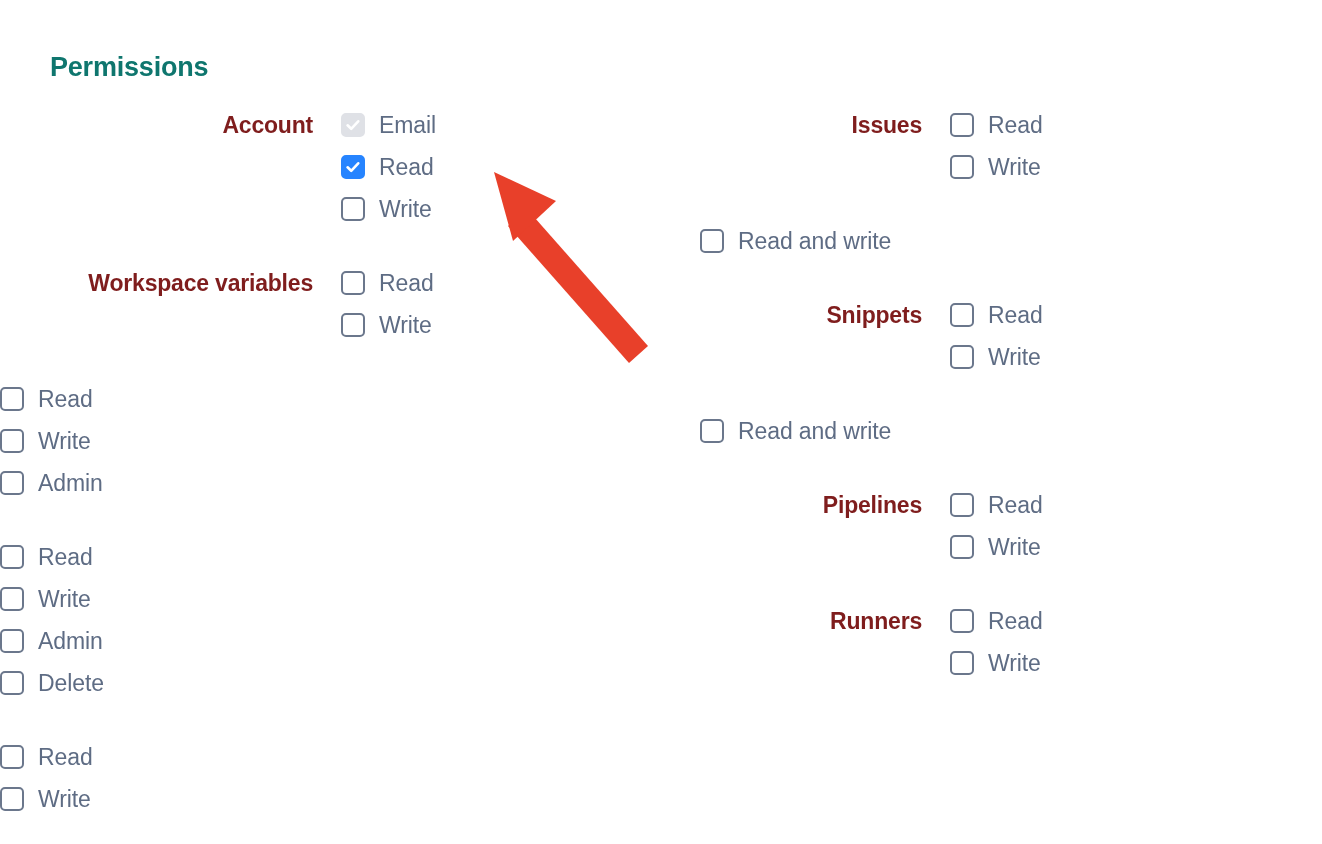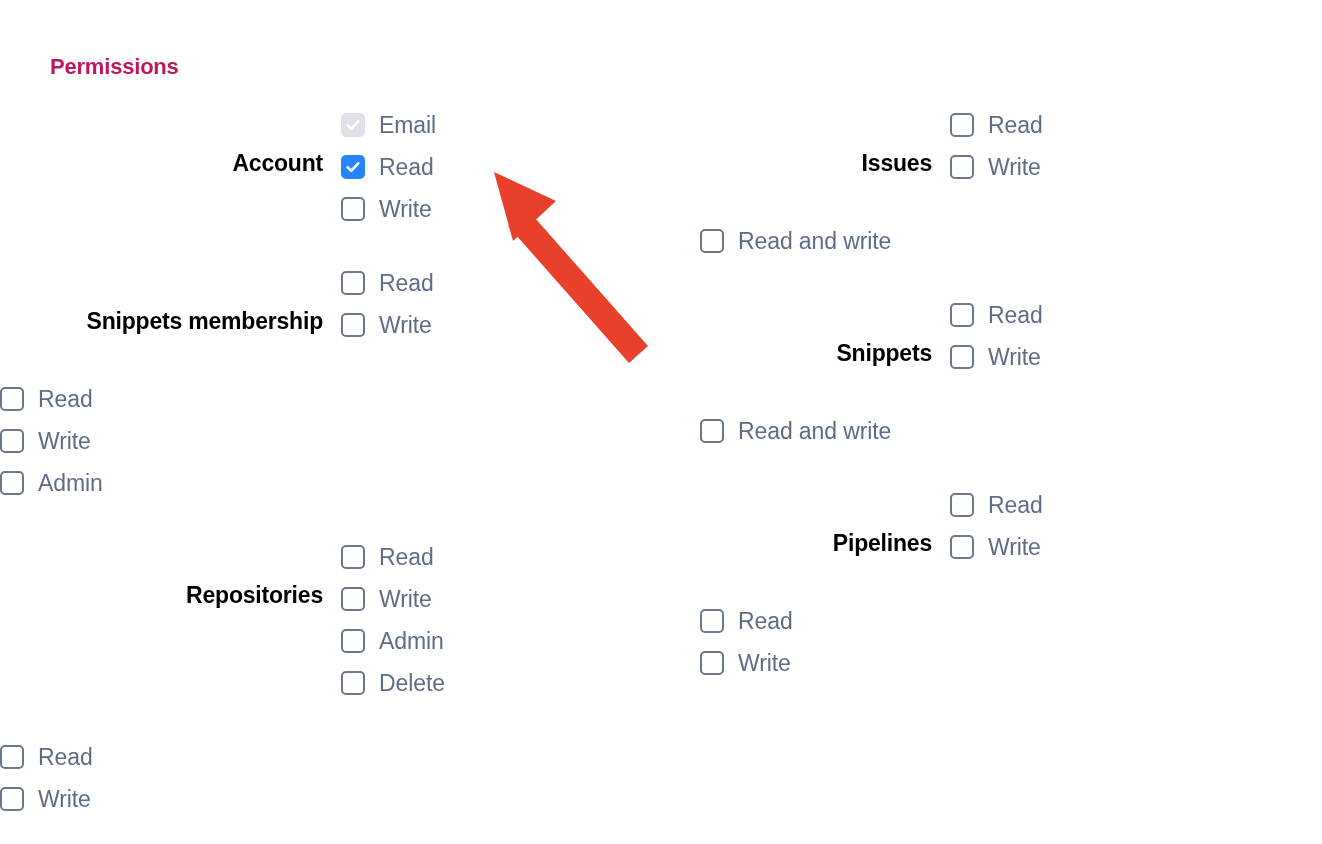--- a/index.html
+++ b/index.html
@@ -13,23 +13,23 @@
     position: relative;
     overflow: hidden;
     font-family: "Liberation Sans", sans-serif;
     -webkit-font-smoothing: antialiased;
   }
 
   #page-title {
     position: absolute;
     left: 50px;
     top: 50px;
-    font-size: 22px;
+    font-size: 27px;
     font-weight: bold;
-    color: #be185d;
+    color: #0f766e;
     letter-spacing: -0.2px;
     line-height: 34px;
   }
 
   .columns {
     position: absolute;
     left: 0;
     top: 104px;
     width: 1322px;
   }
@@ -46,27 +46,26 @@
     flex-direction: row;
     align-items: flex-start;
     margin-bottom: 32px;
   }
   .perm-group:last-child { margin-bottom: 0; }
 
   .group-label {
     text-align: right;
     font-size: 23px;
     font-weight: bold;
-    color: #000000;
+    color: #7f1d1d;
     line-height: 42px;
     letter-spacing: -0.2px;
     flex: 0 0 auto;
-    padding-right: 18px;
+    padding-right: 28px;
     box-sizing: border-box;
-    margin-top: 38px;
   }
   .column.left  .group-label { width: 341px; }
   .column.right .group-label { width: 250px; }
 
   .group-rows {
     flex: 1 1 auto;
     min-width: 0;
   }
 
   .perm-row {
@@ -149,21 +148,21 @@
             </span>
             <span class="row-label">Read</span>
           </div>
           <div class="perm-row">
             <span class="cbx unchecked"></span>
             <span class="row-label">Write</span>
           </div>
         </div>
       </div>
       <div class="perm-group">
-        <div class="group-label">Snippets membership</div>
+        <div class="group-label">Workspace variables</div>
         <div class="group-rows">
           <div class="perm-row">
             <span class="cbx unchecked"></span>
             <span class="row-label">Read</span>
           </div>
           <div class="perm-row">
             <span class="cbx unchecked"></span>
             <span class="row-label">Write</span>
           </div>
         </div>
@@ -178,21 +177,20 @@
             <span class="cbx unchecked"></span>
             <span class="row-label">Write</span>
           </div>
           <div class="perm-row">
             <span class="cbx unchecked"></span>
             <span class="row-label">Admin</span>
           </div>
         </div>
       </div>
       <div class="perm-group">
-        <div class="group-label">Repositories</div>
         <div class="group-rows">
           <div class="perm-row">
             <span class="cbx unchecked"></span>
             <span class="row-label">Read</span>
           </div>
           <div class="perm-row">
             <span class="cbx unchecked"></span>
             <span class="row-label">Write</span>
           </div>
           <div class="perm-row">
@@ -268,20 +266,21 @@
             <span class="cbx unchecked"></span>
             <span class="row-label">Read</span>
           </div>
           <div class="perm-row">
             <span class="cbx unchecked"></span>
             <span class="row-label">Write</span>
           </div>
         </div>
       </div>
       <div class="perm-group">
+        <div class="group-label">Runners</div>
         <div class="group-rows">
           <div class="perm-row">
             <span class="cbx unchecked"></span>
             <span class="row-label">Read</span>
           </div>
           <div class="perm-row">
             <span class="cbx unchecked"></span>
             <span class="row-label">Write</span>
           </div>
         </div>

